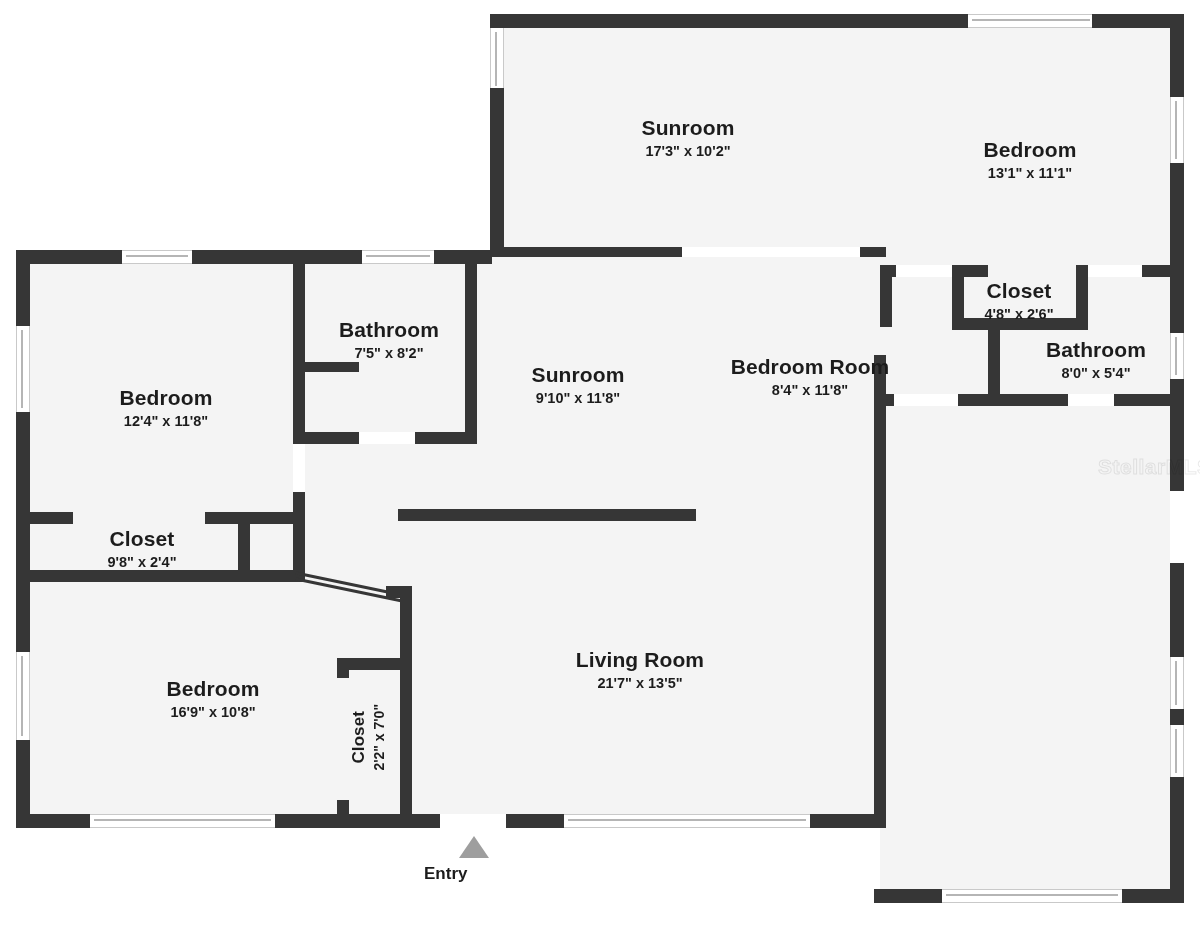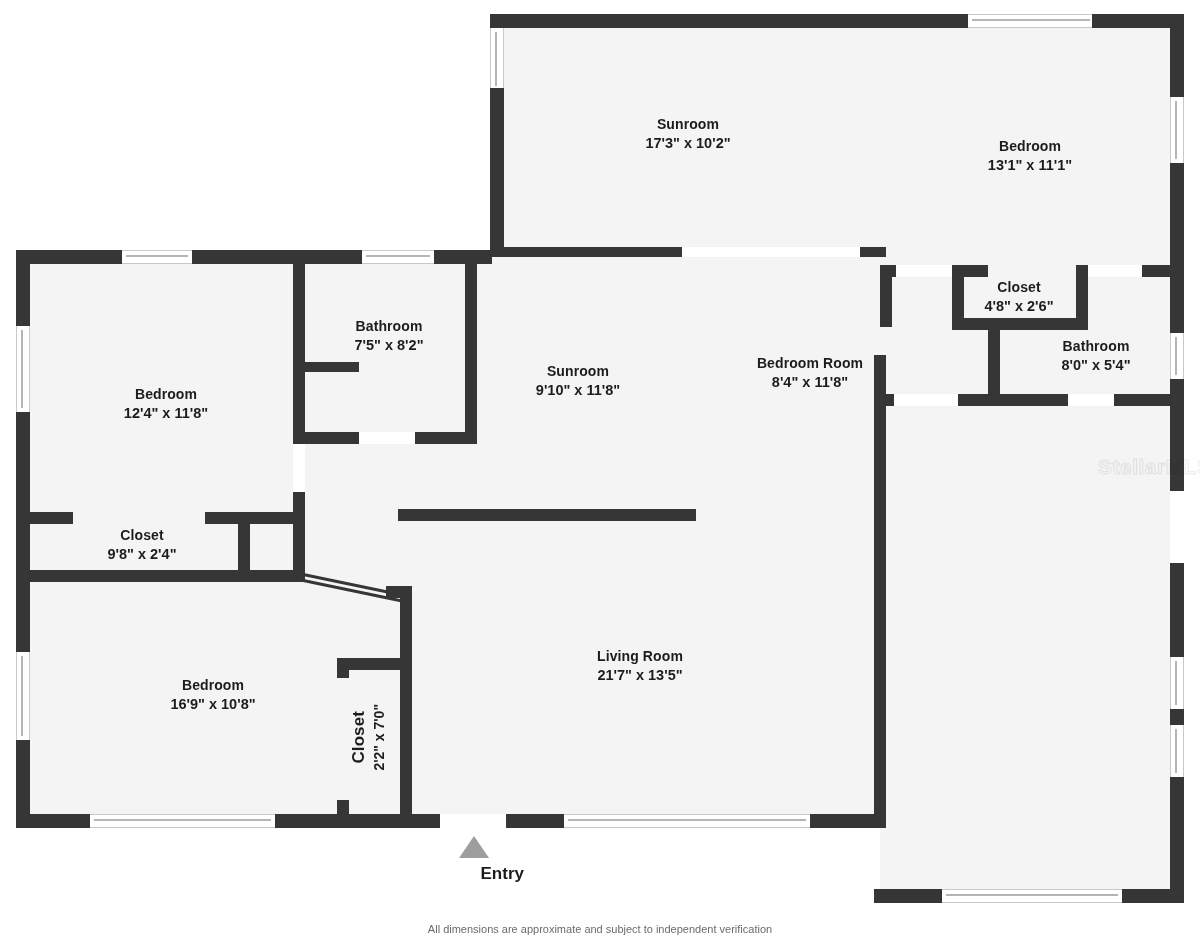--- a/index.html
+++ b/index.html
@@ -60,21 +60,21 @@
   }
   .label{
     position:absolute;
     text-align:center;
     color:#1c1c1c;
     line-height:1.18;
     white-space:nowrap;
     pointer-events:none;
   }
   .label .nm{
-    font-size:14px;
+    font-size:21px;
     font-weight:bold;
     display:block;
     letter-spacing:0.1px;
   }
   .label .dm{
     font-size:14.5px;
     font-weight:bold;
     display:block;
     margin-top:2px;
   }
@@ -90,21 +90,21 @@
     width:0;height:0;
     border-left:15px solid transparent;
     border-right:15px solid transparent;
     border-bottom:22px solid #9e9e9e;
   }
   .entry-label{
     position:absolute;
     font-size:17px;
     font-weight:bold;
     color:#1c1c1c;
-    text-align:right;
+    text-align:left;
     white-space:nowrap;
   }
   .footer-note{
     position:absolute;
     font-size:11px;
     color:#6b6b6b;
     text-align:center;
     width:100%;
     left:0;
   }
@@ -302,15 +302,14 @@
     <span class="nm">Living Room</span>
     <span class="dm">21'7" x 13'5"</span>
   </div>
 
 
   <div class="entry-marker" style="left:459px;top:836px;"></div>
   <div class="entry-label" style="left:424px;top:864px;width:100px;">Entry</div>
 
   <div class="watermark" style="left:1098px;top:455px;">StellarMLS</div>
 
-  <div class="footer-note" style="top:923px;">All dimensions are approximate and subject to independent verification</div>
 
 </div>
 
 </body></html>

